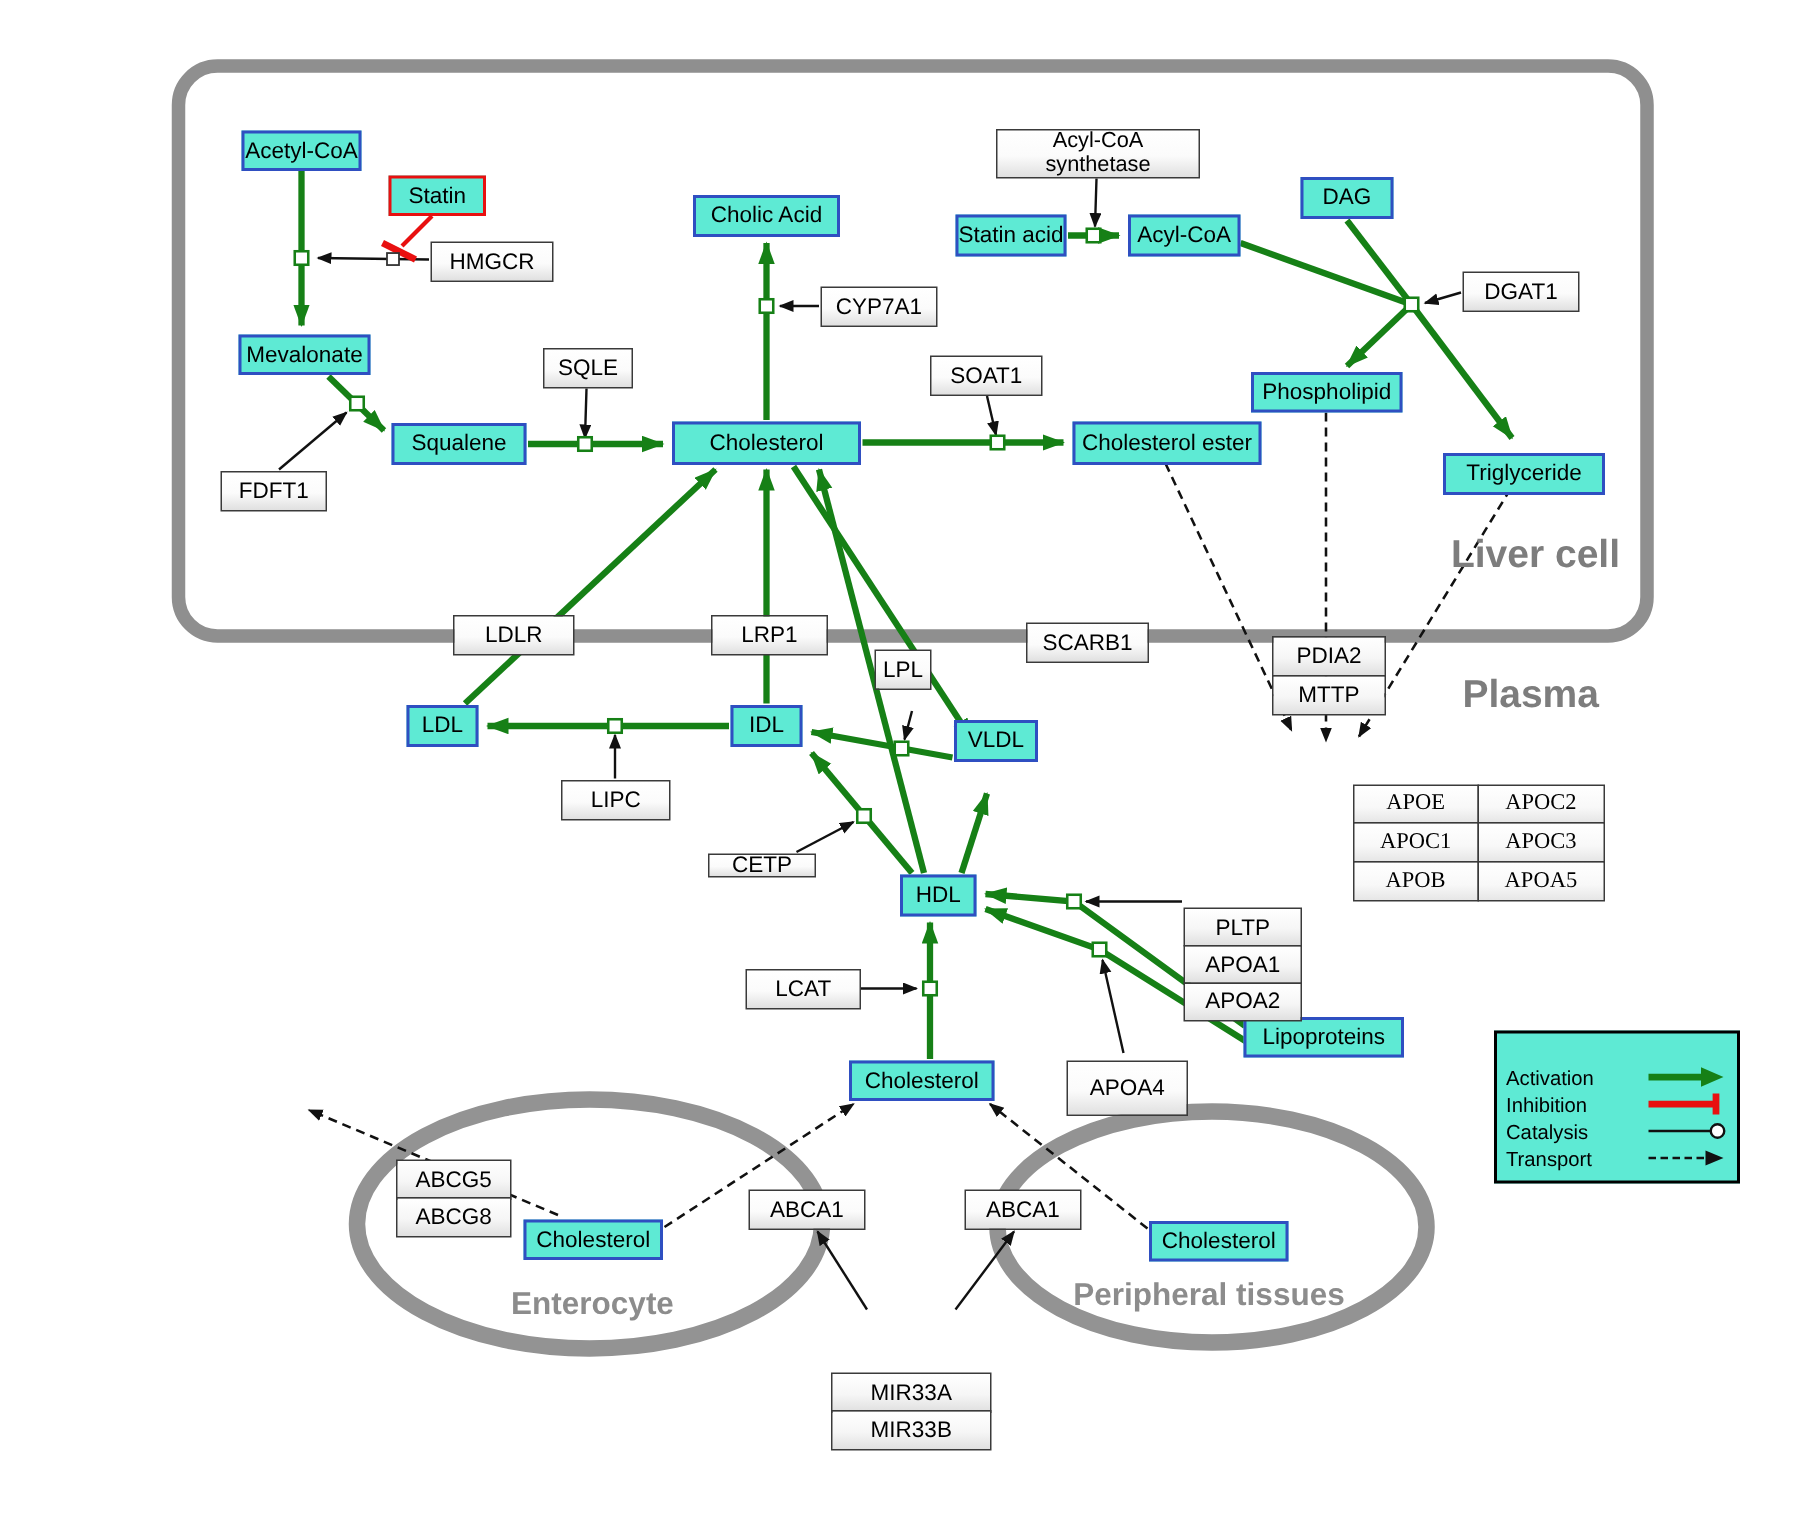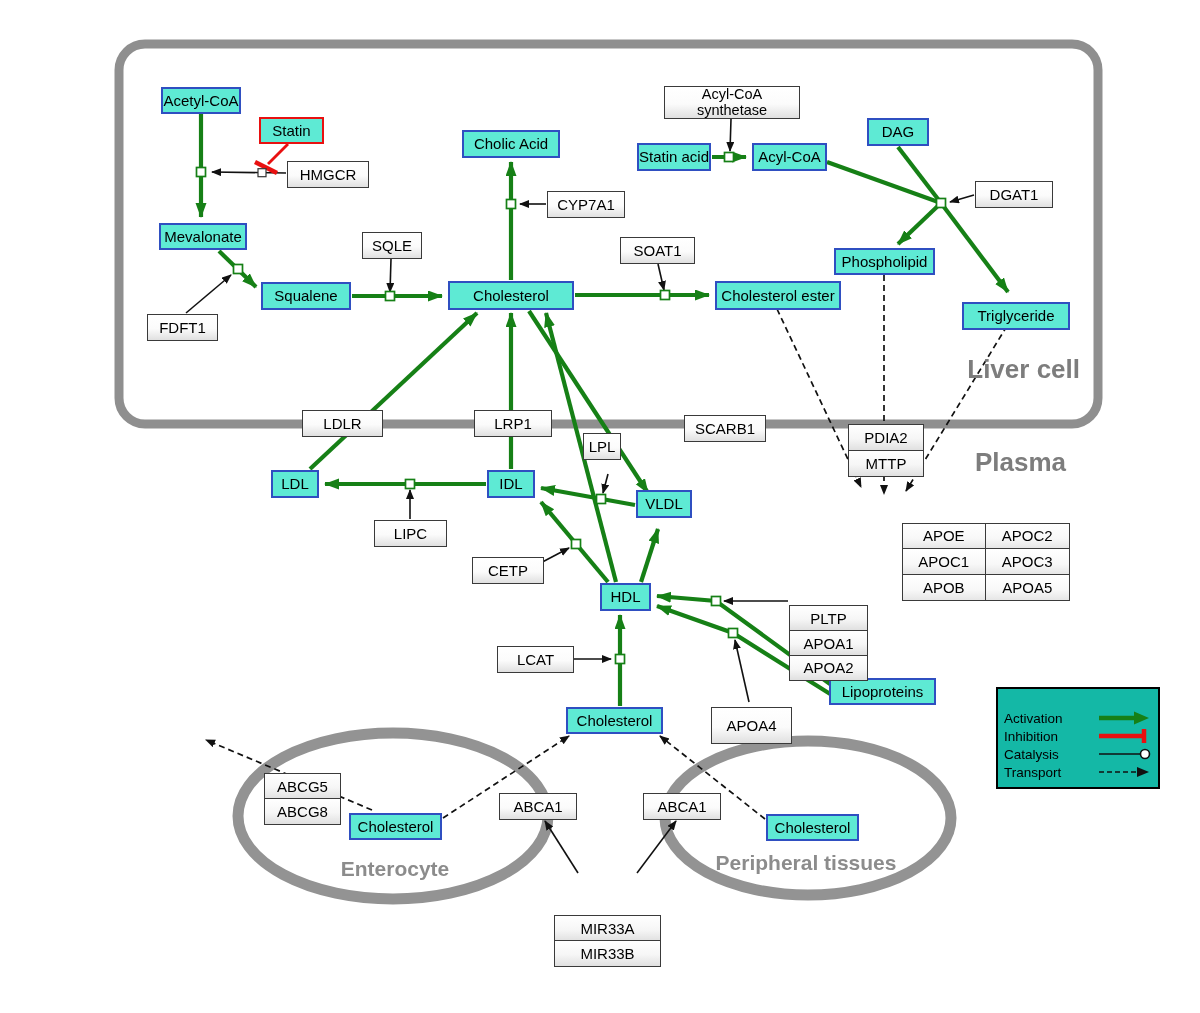--- a/index.html
+++ b/index.html
@@ -17,24 +17,24 @@
 
   .stack { position:absolute; display:flex; flex-direction:column; box-sizing:border-box;margin-top:41px; }
   .stack .cell { flex:1; display:flex; align-items:center; justify-content:center;
                  border:1.4px solid #3a3a3a; margin-top:-1.4px; font-size:15px;
                  background:linear-gradient(180deg,#ffffff 0%,#f6f6f6 55%,#e0e0e0 100%); }
   .stack .cell:first-child { margin-top:0; }
 
   .apo-table { position:absolute; display:grid; grid-template-columns:1fr 1fr; box-sizing:border-box; }
   .apo-table .cell { display:flex; align-items:center; justify-content:center;
                      border:1px solid #3a3a3a; margin:-0.5px; font-size:15px;
-                     background:linear-gradient(180deg,#ffffff 0%,#f8f8f8 60%,#e6e6e6 100%); }
+                     background:linear-gradient(180deg,#ffffff 0%,#f8f8f8 60%,#e6e6e6 100%);font-family:Liberation Serif, serif; }
 
   .legend { position:absolute; left:996px; top:687px; width:164px; height:102px;
-            border:2.5px solid #000; background:#14b8a6; box-sizing:border-box;
+            border:2.5px solid #000; background:#5eead4; box-sizing:border-box;
             display:flex; flex-direction:column; justify-content:space-around; padding:20px 6px; }
   .legend-row { display:flex; align-items:center; justify-content:space-between; height:20px; }
   .legend-label { font-size:13.5px; color:#000; }
 
   .region-label { font-weight:bold; }
 </style>
 </head>
 <body>
 
 <div class="canvas">
@@ -168,21 +168,21 @@
     </div>
   <div class="node entity" style="left:962px;top:302px;width:108px;height:28px">
       <span>Triglyceride</span>
     </div>
   <div class="node entity" style="left:271px;top:470px;width:48px;height:28px">
       <span>LDL</span>
     </div>
   <div class="node entity" style="left:487px;top:470px;width:48px;height:28px">
       <span>IDL</span>
     </div>
-  <div class="node entity" style="left:636px;top:490px;width:56px;height:28px">
+  <div class="node entity" style="left:636px;top:480px;width:56px;height:28px">
       <span>VLDL</span>
     </div>
   <div class="node entity" style="left:600px;top:583px;width:51px;height:28px">
       <span>HDL</span>
     </div>
   <div class="node entity" style="left:829px;top:678px;width:107px;height:27px">
       <span>Lipoproteins</span>
     </div>
   <div class="node entity" style="left:566px;top:707px;width:97px;height:27px">
       <span>Cholesterol</span>
@@ -227,21 +227,21 @@
     </div>
   <div class="node protein" style="left:684px;top:415px;width:82px;height:27px">
       <span>SCARB1</span>
     </div>
   <div class="node protein" style="left:374px;top:520px;width:73px;height:27px">
       <span>LIPC</span>
     </div>
   <div class="node protein" style="left:583px;top:433px;width:38px;height:27px">
       <span>LPL</span>
     </div>
-  <div class="node protein" style="left:472px;top:557px;width:72px;height:27px">
+  <div class="node protein" style="left:472px;top:569px;width:72px;height:16px">
       <span>CETP</span>
     </div>
   <div class="node protein" style="left:497px;top:646px;width:77px;height:27px">
       <span>LCAT</span>
     </div>
   <div class="node protein" style="left:711px;top:707px;width:81px;height:37px">
       <span>APOA4</span>
     </div>
   <div class="node protein" style="left:499px;top:793px;width:78px;height:27px">
       <span>ABCA1</span>

